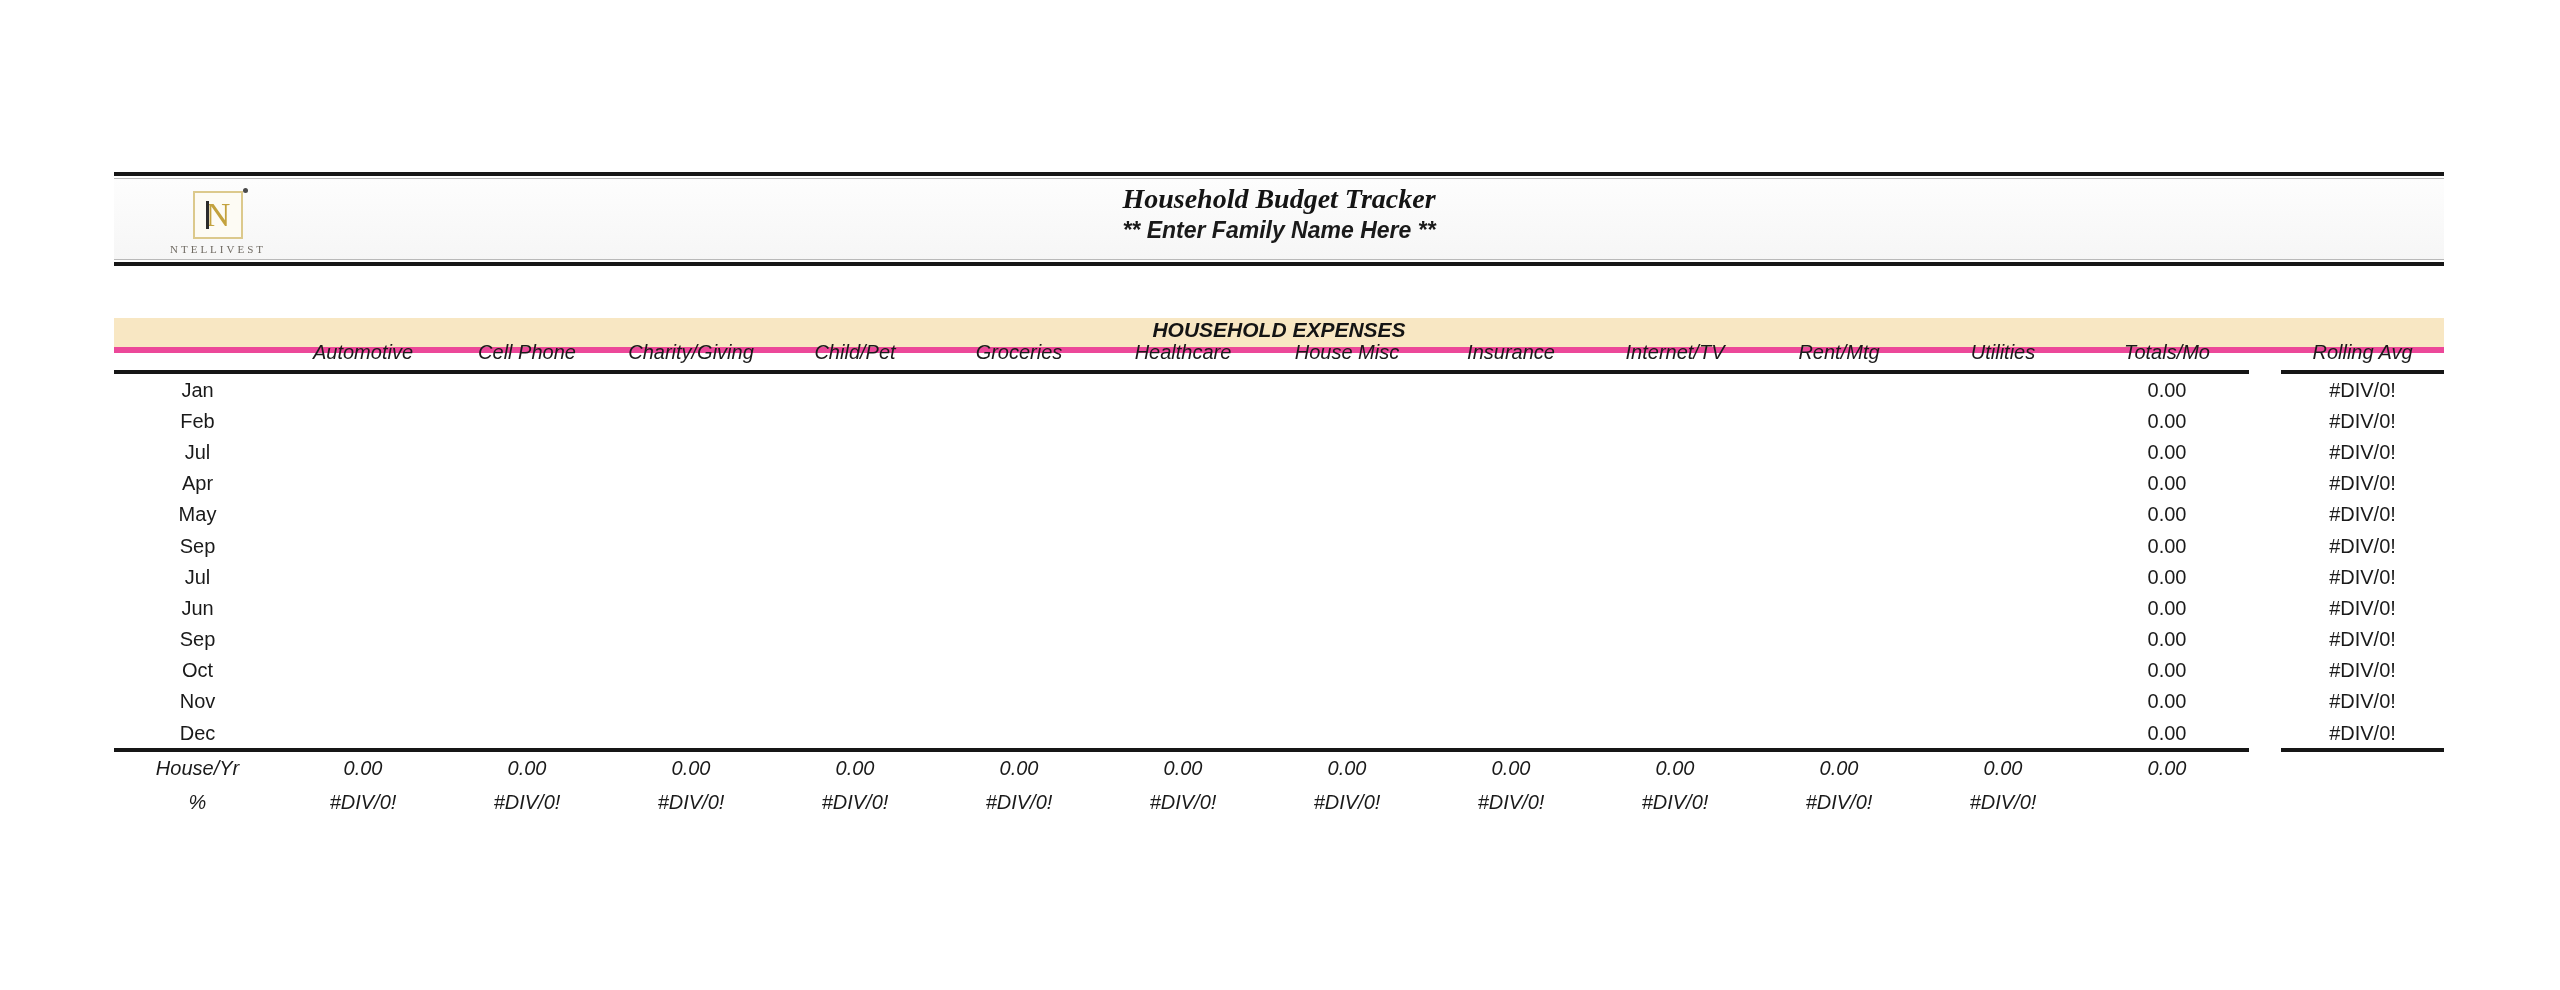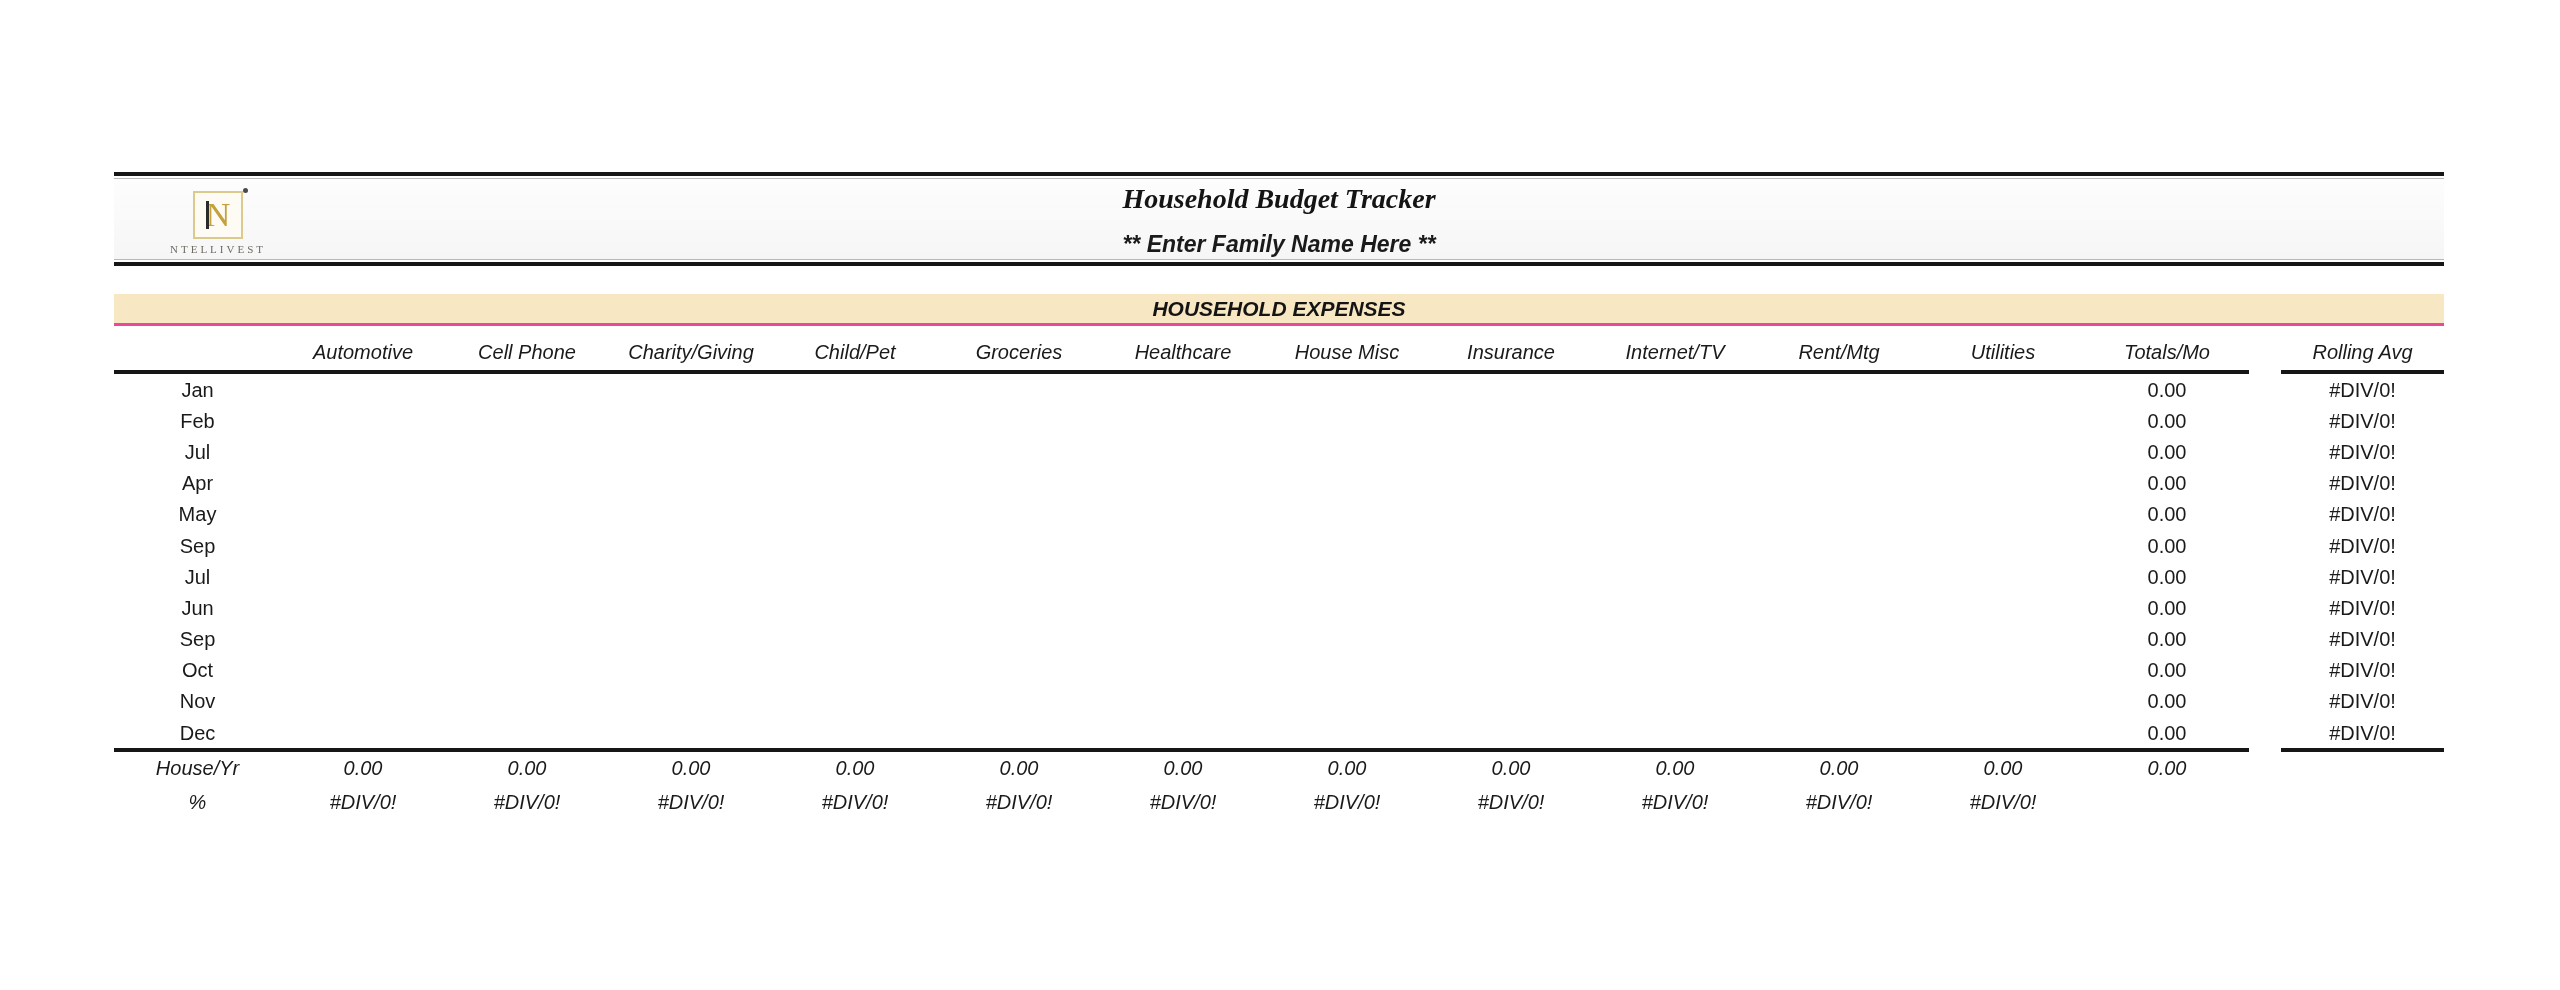--- a/index.html
+++ b/index.html
@@ -17,25 +17,25 @@
   .logo-box{position:relative;width:46px;height:44px;margin:0 auto;border:2px solid #dcc98c;background:#fdfbf4;
             display:flex;align-items:center;justify-content:center;}
   .logo-n{font-family:"Liberation Serif",serif;font-size:34px;line-height:1;color:#c3a23e;}
   .logo-box::before{content:"";position:absolute;left:11px;top:8px;width:3px;height:28px;background:#2b2b2b;}
   .logo-dot{position:absolute;right:-7px;top:-5px;width:5px;height:5px;border-radius:50%;background:#4a4a4a;}
   .logo-name{margin-top:4px;font-family:"Liberation Serif",serif;font-size:11px;letter-spacing:3px;color:#6f6a62;}
 
   .titles{position:absolute;left:0;top:0;width:100%;text-align:center;}
   .main-title{margin-top:4px;font-family:"Liberation Serif",serif;font-style:italic;font-weight:600;
               font-size:28px;color:#141414;}
-  .sub-title{margin-top:16px;font-style:italic;font-weight:700;font-size:23px;color:#1a1a1a;}
+  .sub-title{margin-top:2px;font-style:italic;font-weight:700;font-size:23px;color:#1a1a1a;}
 
   
-  .banner{position:absolute;left:114px;top:294px;width:2330px;height:29px;background:#f8e7c3;
-          border-bottom:3px solid #ec4899;display:flex;align-items:center;justify-content:center;}
+  .banner{position:absolute;left:114px;top:318px;width:2330px;height:29px;background:#f8e7c3;
+          border-bottom:6px solid #ec4899;display:flex;align-items:flex-start;justify-content:center;}
   .banner-label{font-style:italic;font-weight:700;font-size:21px;color:#141414;}
 
   
   .grid{position:absolute;left:114px;top:334px;display:grid;
         grid-template-columns:167px repeat(12,164px) 32px 163px;
         grid-template-rows:36px 4px repeat(12,31.2px) 4px 32px 36px;text-align:right;}
   .c{display:flex;align-items:center;justify-content:center;font-size:20px;line-height:1;}
   .hdr{font-style:italic;}
   .ital{font-style:italic;}
   .rule-cell-main{grid-column:1 / span 13;background:#161616;}

